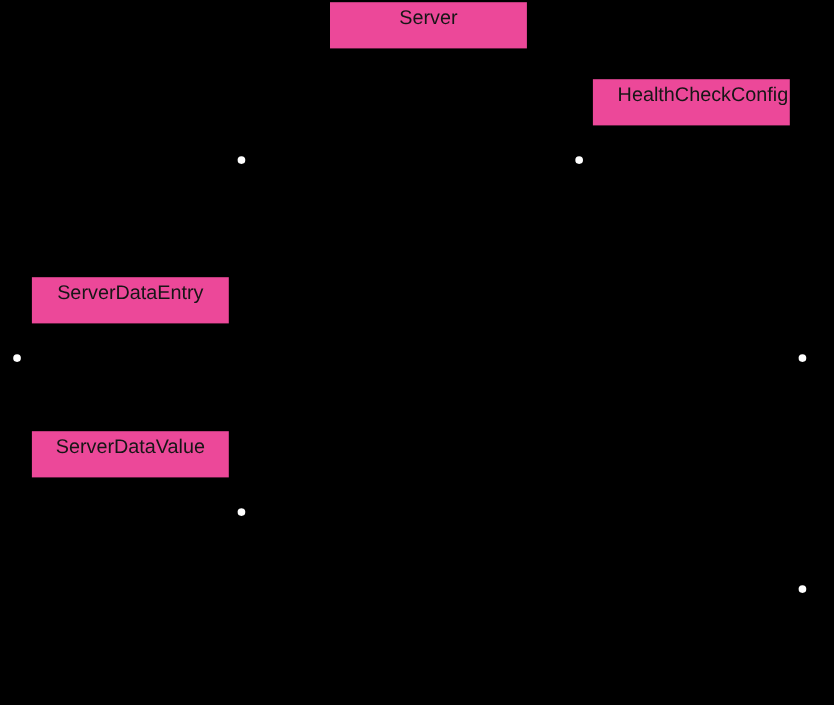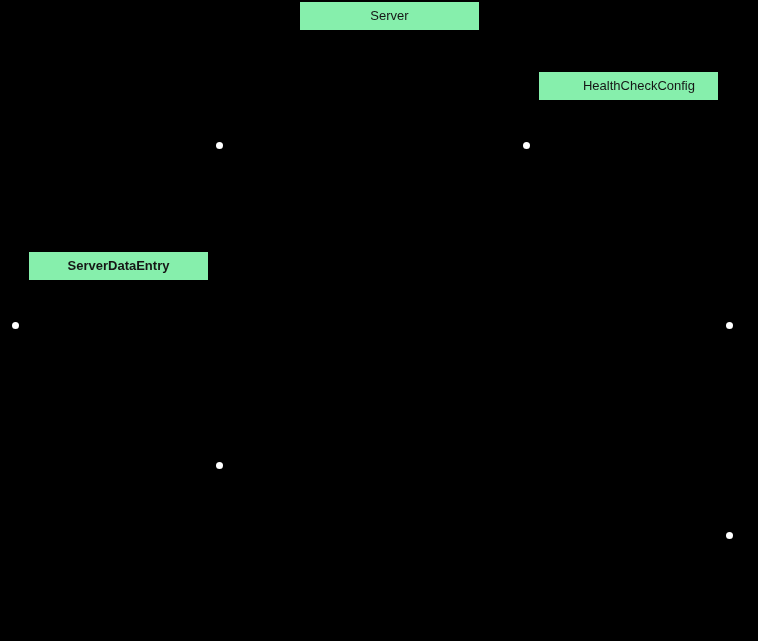--- a/index.html
+++ b/index.html
@@ -11,24 +11,24 @@
     position: relative;
     width: 758px;
     height: 641px;
     background: #000000;
     overflow: hidden;
     font-family: "Liberation Sans", sans-serif;
   }
   .node {
     position: absolute;
     width: 179px;
-    height: 28px;
-    background: #86efac;
+    height: 42px;
+    background: #ec4899;
     color: #161616;
-    font-size: 13px;
+    font-size: 18px;
     line-height: 28px;
     text-align: center;
     white-space: nowrap;
     box-sizing: border-box;
   }
   .dot {
     position: absolute;
     width: 7px;
     height: 7px;
     border-radius: 50%;
@@ -38,23 +38,24 @@
 </head>
 <body>
 
 <div class="canvas">
 
   <div class="node" style="left:300px; top:2px;">Server</div>
 
 
   <div class="node" style="left:539px; top:72px;padding-left:21px;">HealthCheckConfig</div>
 
-  <div class="node" style="left:29px; top:252px;font-weight:bold;">ServerDataEntry</div>
+  <div class="node" style="left:29px; top:252px;">ServerDataEntry</div>
 
 
+  <div class="node" style="left:29px; top:392px;">ServerDataValue</div>
 
 
   <div class="dot" style="left:216px; top:142px;"></div>
   <div class="dot" style="left:523px; top:142px;"></div>
   <div class="dot" style="left:12px; top:322px;"></div>
   <div class="dot" style="left:726px; top:322px;"></div>
   <div class="dot" style="left:216px; top:462px;"></div>
   <div class="dot" style="left:726px; top:532px;"></div>
 
 </div>

